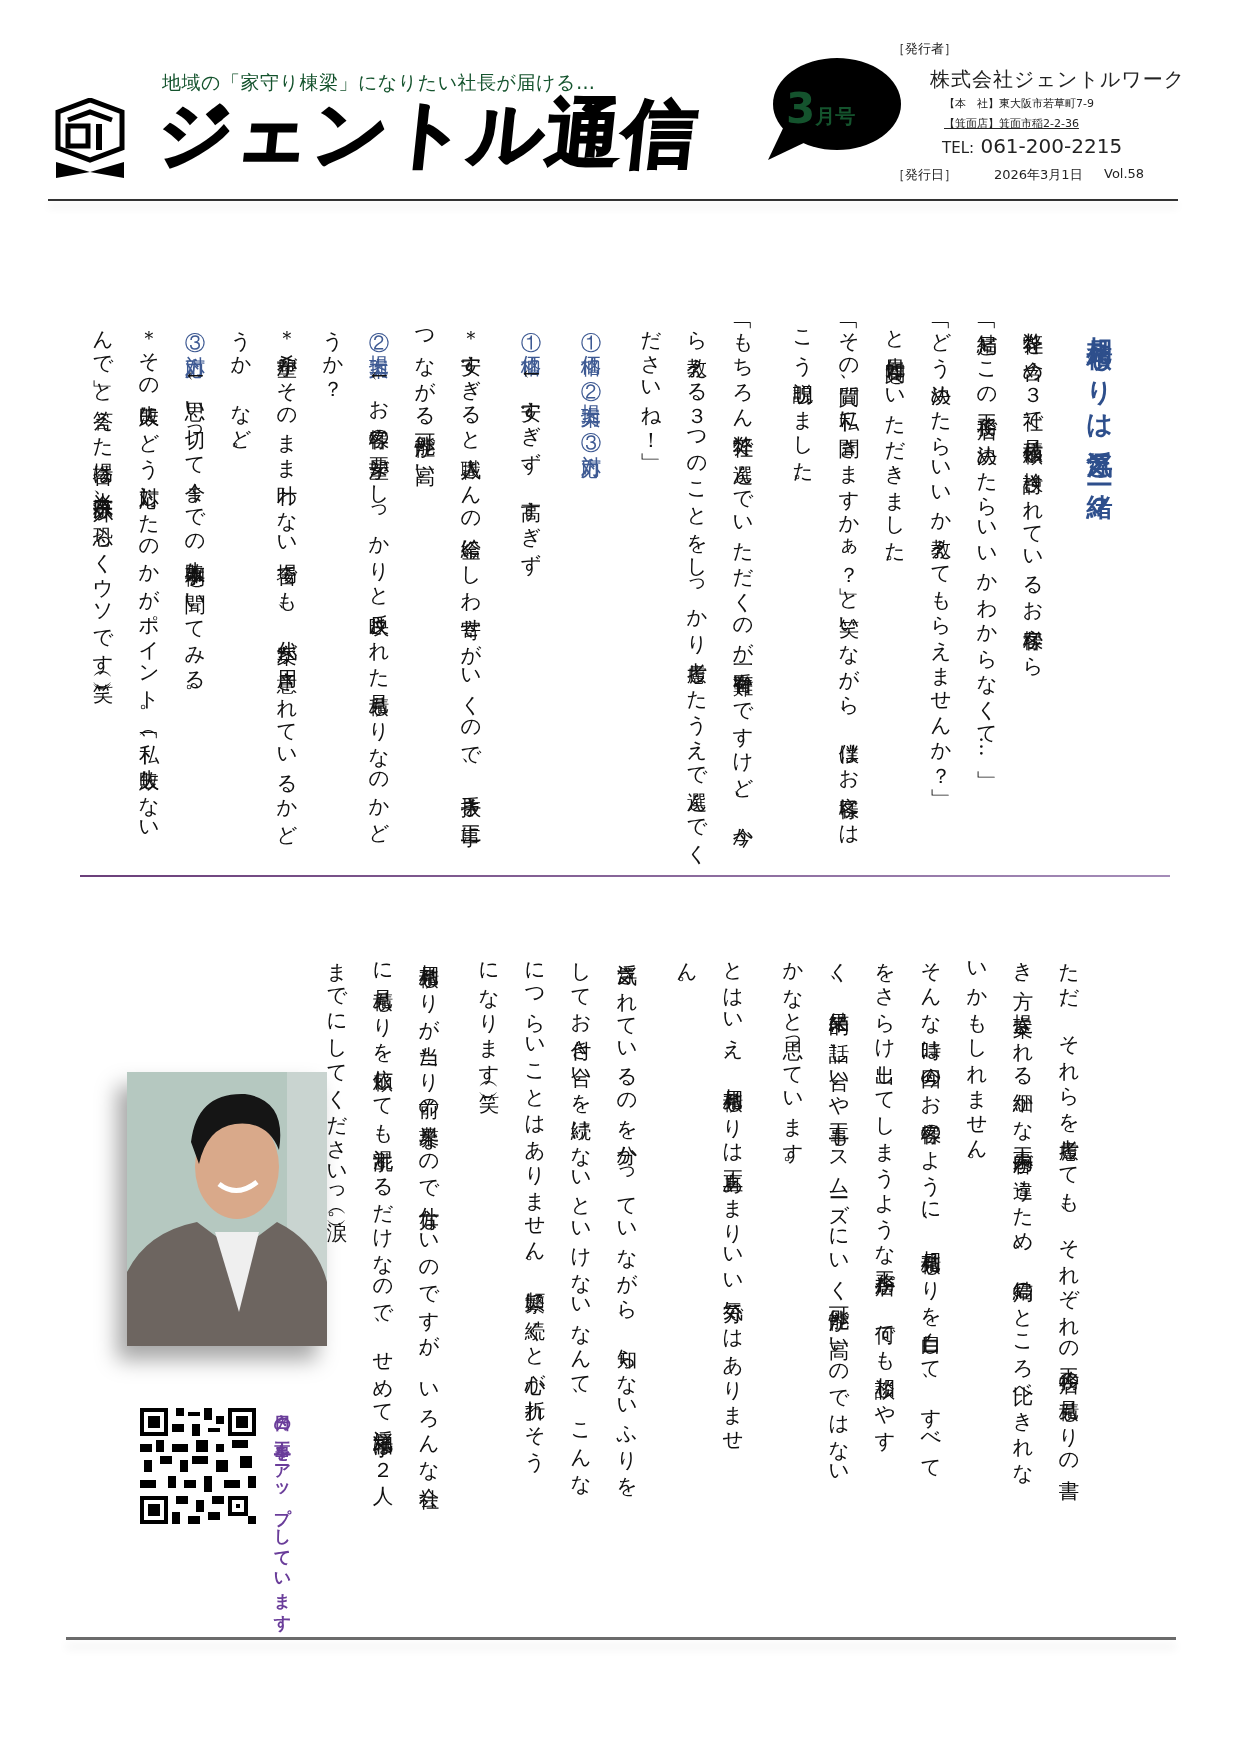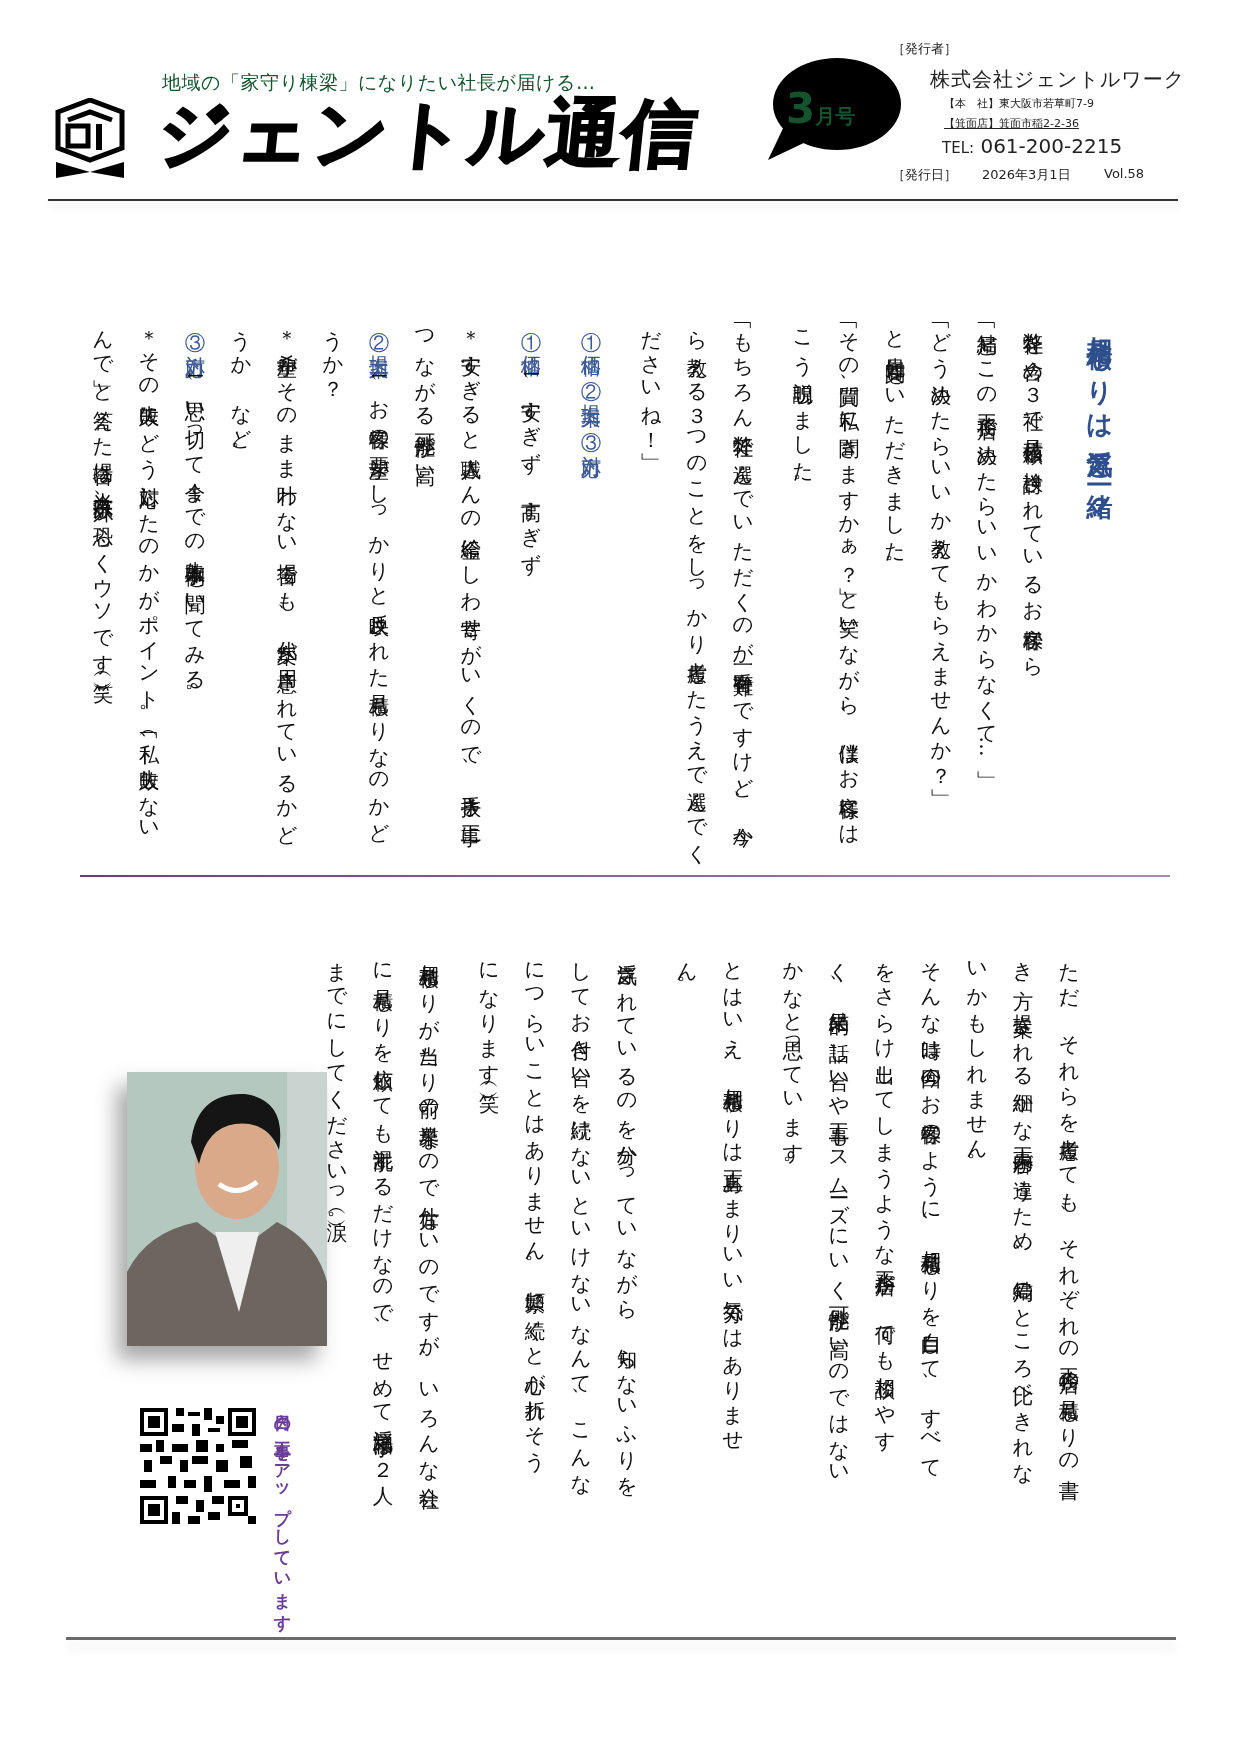--- a/index.html
+++ b/index.html
@@ -72,21 +72,21 @@
   <span class="issue-num">3</span><span class="issue-suffix">月号</span>
 </div>
 
 <div class="pub">
   <span class="label" style="top:0;">［発行者］</span>
   <span class="company">株式会社ジェントルワーク</span>
   <span class="addr" style="left:52px;top:56px;">【本　社】東大阪市若草町7-9</span>
   <span class="addr" style="left:52px;top:76px;text-decoration:underline;">【箕面店】箕面市稲2-2-36</span>
   <span class="tel"><small>TEL:</small> <span>061-200-2215</span></span>
   <span class="label" style="top:126px;">［発行日］</span>
-  <span class="label" style="left:90px;top:126px;text-align:right;">2026年3月1日</span>
+  <span class="label" style="left:102px;top:126px;text-align:right;">2026年3月1日</span>
   <span class="label" style="left:212px;top:126px;">Vol.58</span>
 </div>
 
 <div class="header-rule"></div>
 
 <div class="vtitle" style="right:122px; top:316px;">相見積もりは浮気と一緒？</div>
 
 <div class="vblock section1" style="right:184px;">
   <p>弊社を含め３社で見積依頼し検討されているお客様から</p>
   <p>「結局どこの工務店で決めたらいいかわからなくて…」</p>

